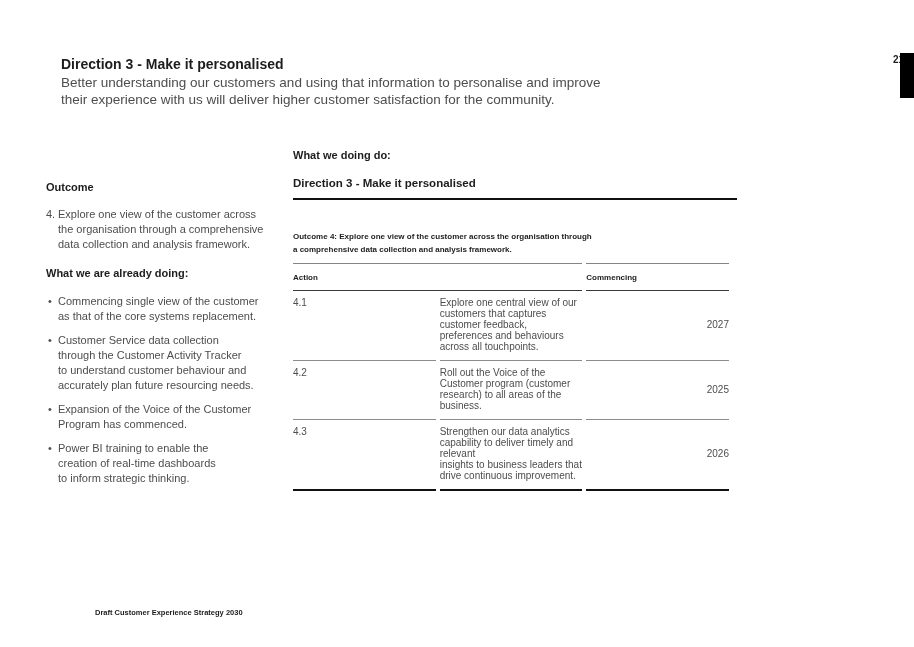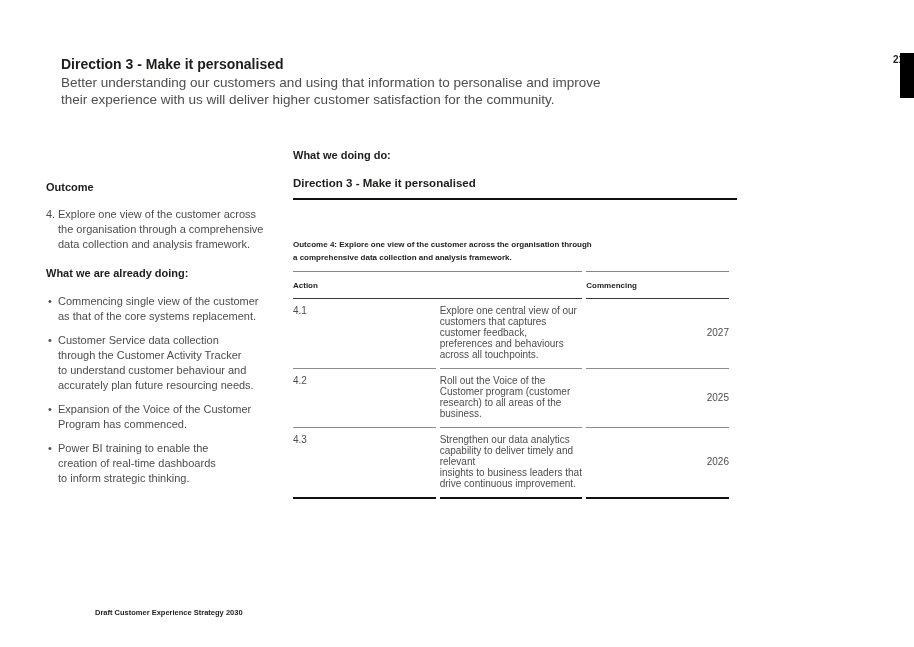--- a/index.html
+++ b/index.html
@@ -83,21 +83,21 @@
   .direction-heading {
     margin: 14px 0 0 0;
     font-size: 11.5px;
     font-weight: bold;
     color: #1d1d1b;
     line-height: 14px;
     padding-bottom: 8px;
     border-bottom: 2px solid #111111;
   }
   .outcome-caption {
-    margin: 38px 0 7px 0;
+    margin: 30px 0 7px 0;
     font-size: 8px;
     font-weight: bold;
     color: #1d1d1b;
     line-height: 13px;
     white-space: pre-line;
   }
   table.actions {
     width: 444px;
     border-collapse: separate;
     border-spacing: 4px 0;

